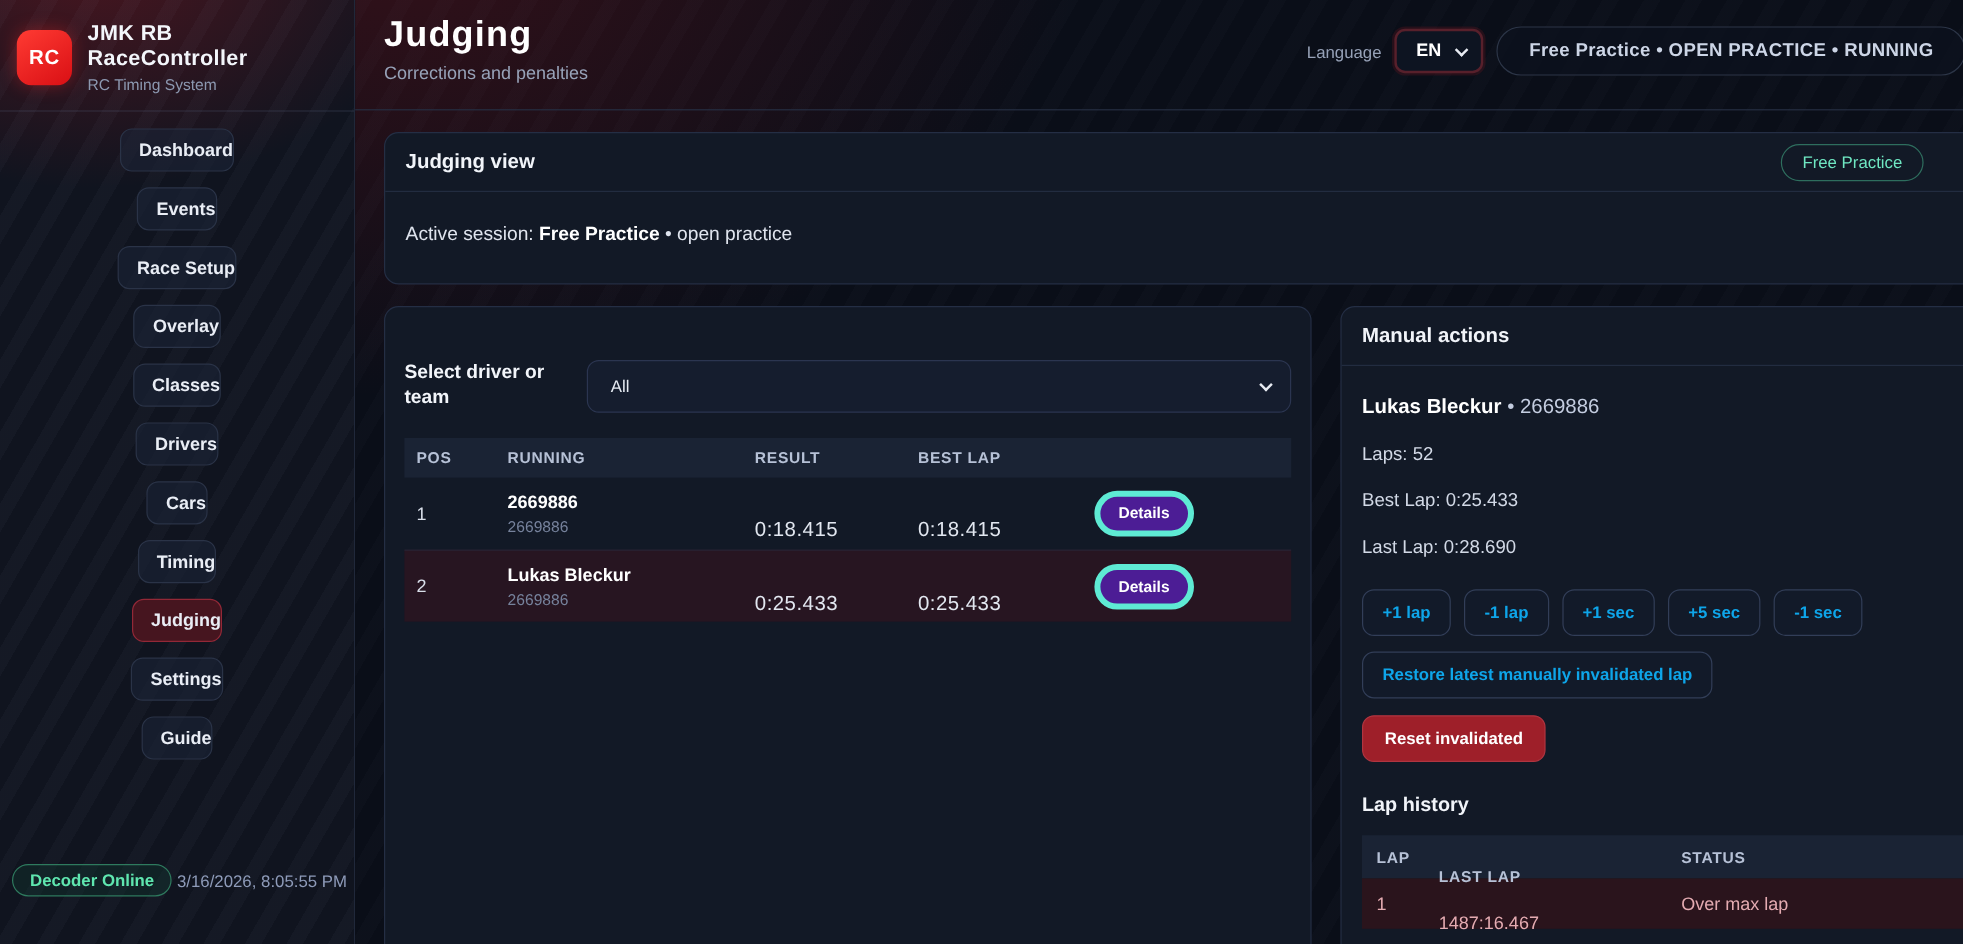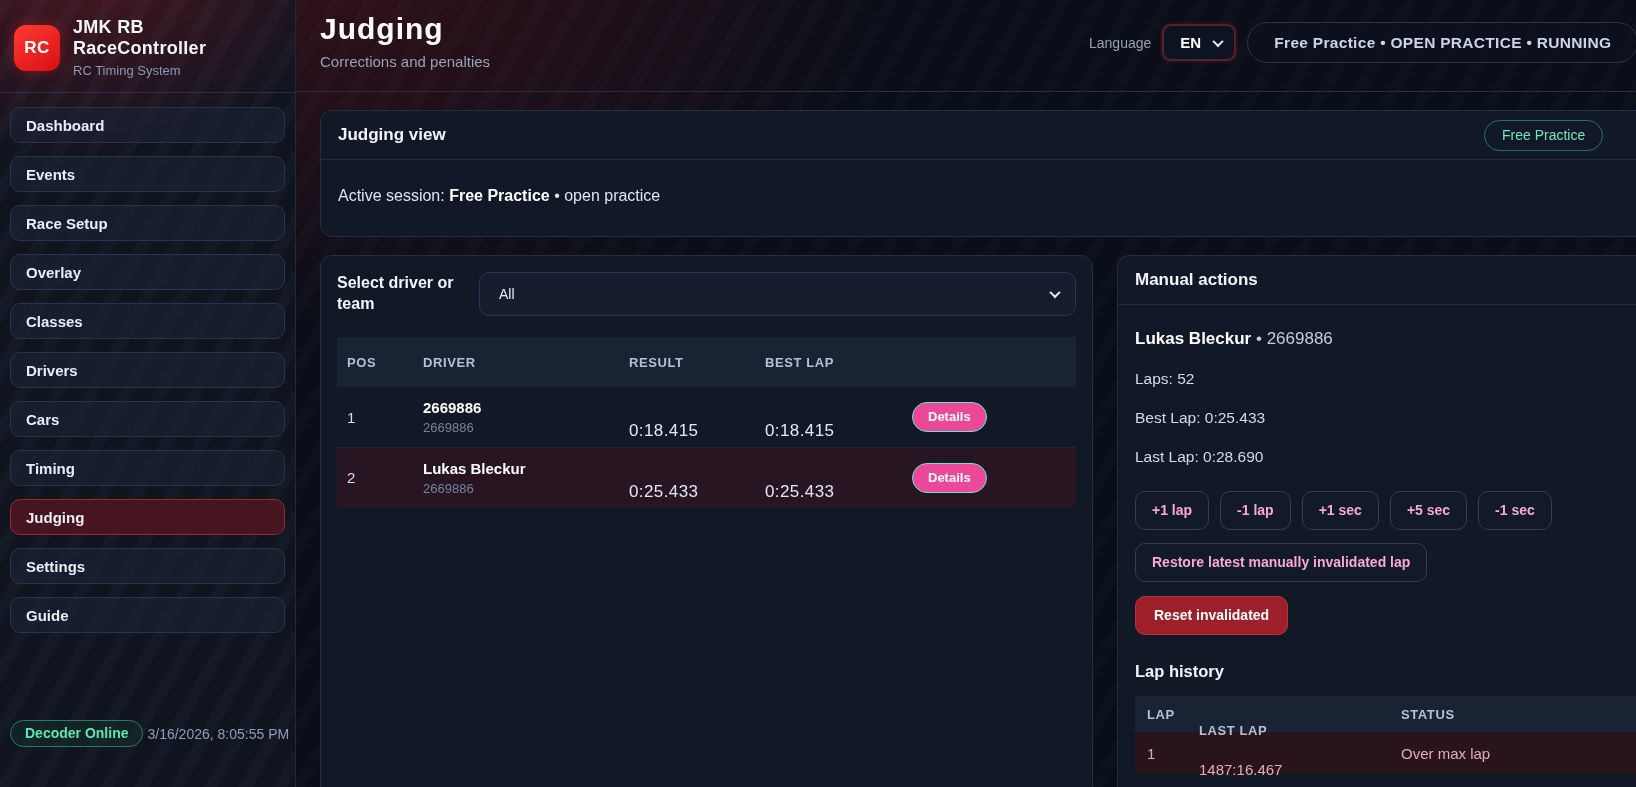--- a/index.html
+++ b/index.html
@@ -25,21 +25,21 @@
   .logo {
     width: 46px; height: 46px; border-radius: 12px; flex: 0 0 auto;
     background: linear-gradient(145deg, #ff3b33, #d90f14);
     display: flex; align-items: center; justify-content: center;
     color: #fff; font-weight: bold; font-size: 17px; letter-spacing: 0.5px;
     box-shadow: 0 0 14px rgba(255,40,40,0.35);
   }
   .brand-title { font-size: 18px; font-weight: bold; color: #f3f6fb; line-height: 1.18; letter-spacing: 0.3px; }
   .brand-sub { font-size: 13px; color: #8c98b0; margin-top: 4px; }
 
-  .nav { padding: 14px 10px 0 10px; display: flex; flex-direction: column; gap: 13px; }
+  .nav { padding: 14px 10px 0 10px; display: flex; flex-direction: column; gap: 13px; align-items: center; }
   .nav-item {
     height: 36px; border-radius: 10px; display: flex; align-items: center;
     padding-left: 15px; font-size: 15px; font-weight: bold; color: #e9edf5;
     background: rgba(28,36,56,0.55); border: 1px solid #2a3347; cursor: pointer;
   }
   .nav-item.active { background: #46151f; border-color: #932837; }
 
   .sidebar-footer { position: absolute; left: 10px; bottom: 40px; display: flex; align-items: center; gap: 4px; white-space: nowrap; }
   .decoder-badge {
     padding: 4px 14px 5px 14px; border-radius: 999px; border: 1px solid #2e7a5e;
@@ -89,60 +89,60 @@
   .card-judging { left: 24px; top: 110px; width: 1660px; height: 127px; }
   .free-practice-badge {
     position: absolute; left: 1163px; top: 9px; padding: 6px 17px 7px 17px;
     border: 1px solid #2e6e5e; border-radius: 999px; color: #6fe7c2;
     font-size: 14px; font-weight: normal; white-space: nowrap;
   }
   .session-line { padding: 27px 17px; font-size: 16px; color: #dfe4ee; }
   .session-line b { color: #ffffff; }
 
   .card-drivers { left: 24px; top: 255px; width: 773px; height: 560px; padding: 16px; }
-  .select-row { display: flex; align-items: center; gap: 20px; }
+  .select-row { display: flex; align-items: center; gap: 30px; margin-top: 28px; }
   .select-label { width: 122px; font-size: 16px; font-weight: bold; color: #f2f5fa; line-height: 1.3; }
   .big-select {
     flex: 1; height: 44px; background: #151d2e; border: 1px solid #2b3550; border-radius: 10px;
     display: flex; align-items: center; justify-content: space-between;
     padding: 0 16px 0 19px; font-size: 14px; color: #e6ebf3; cursor: pointer;
   }
 
   .dtable { margin-top: 21px; }
-  .dt-head { display: flex; align-items: center; height: 50px; background: #1a2334;
+  .dt-head { display: flex; align-items: center; height: 33px; background: #1a2334;
              font-size: 13px; font-weight: bold; letter-spacing: 0.6px; color: #b6c1d6; }
   .dt-row { display: flex; align-items: center; min-height: 60px; }
   .dt-row.hl { background: #271521; }
   .dt-row + .dt-row { border-top: 1px solid rgba(40,50,72,0.5); }
   .c-pos { width: 86px; padding-left: 10px; }
   .c-driver { width: 206px; }
   .c-result { width: 136px; }
   .c-best { width: 147px; }
   .c-action { flex: 1; }
   .dt-row .c-pos { font-size: 15px; color: #d8dee9; }
   .driver-name { font-size: 15px; font-weight: bold; color: #ffffff; }
   .driver-sub { font-size: 13px; color: #76829c; margin-top: 4px; }
   .time-val { font-size: 17px; color: #e2e7f0; letter-spacing: 0.4px; margin-top: 28px; }
   .details-btn {
     display: inline-block; padding: 6px 15px 7px 15px; border-radius: 999px;
-    background: #ec4899; border: 1px solid #5eead4; color: #fff;
+    background: #4c1d95; border: 5px solid #5eead4; color: #fff;
     font-size: 13px; font-weight: bold; cursor: pointer;
   }
 
   .card-actions { left: 821px; top: 255px; width: 600px; height: 560px; }
   .ma-body { padding: 4px 17px 17px 17px; }
   .ma-driver { margin-top: 20px; font-size: 17px; color: #c4cde0; }
   .ma-driver b { color: #ffffff; }
   .ma-stat { margin-top: 21px; font-size: 15.5px; color: #d2d9e6; }
 
   .btn-row { display: flex; gap: 11px; margin-top: 25px; }
   .btn-row2 { display: flex; gap: 11px; margin-top: 13px; }
   .act-btn {
     padding: 10px 16px 11px 16px; border-radius: 10px; background: #121a29;
-    border: 1px solid #323e58; color: #f9a8d4; font-size: 14px; font-weight: bold;
+    border: 1px solid #323e58; color: #0ea5e9; font-size: 14px; font-weight: bold;
     white-space: nowrap; cursor: pointer;
   }
   .danger-btn {
     margin-top: 14px; display: inline-block; padding: 10px 18px 11px 18px; border-radius: 10px;
     background: #9e1f29; border: 1px solid #b03540; color: #ffffff;
     font-size: 14px; font-weight: bold; cursor: pointer;
   }
   .lh-title { margin-top: 27px; font-size: 16.5px; font-weight: bold; color: #f1f4f9; }
   .ltable { margin-top: 15px; }
   .lt-head { display: flex; align-items: center; height: 36px; background: #1a2334;
@@ -242,21 +242,21 @@
       <div class="select-label">Select driver or team</div>
       <div class="big-select">
         <span>All</span>
         <span class="chev"></span>
       </div>
     </div>
 
     <div class="dtable">
       <div class="dt-head">
         <div class="c-pos">POS</div>
-        <div class="c-driver">DRIVER</div>
+        <div class="c-driver">RUNNING</div>
         <div class="c-result">RESULT</div>
         <div class="c-best">BEST LAP</div>
         <div class="c-action"></div>
       </div>
 
       <div class="dt-row">
         <div class="c-pos">1</div>
         <div class="c-driver">
           <div class="driver-name">2669886</div>
           <div class="driver-sub">2669886</div>

